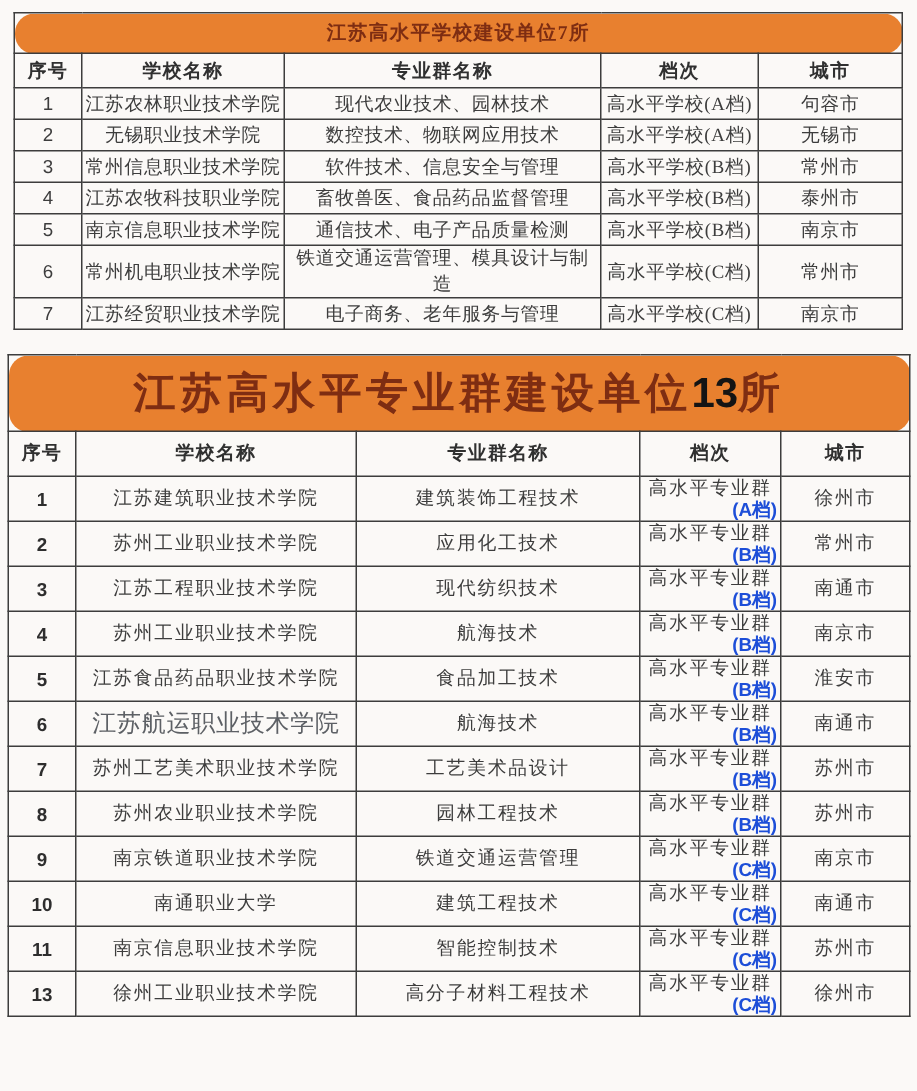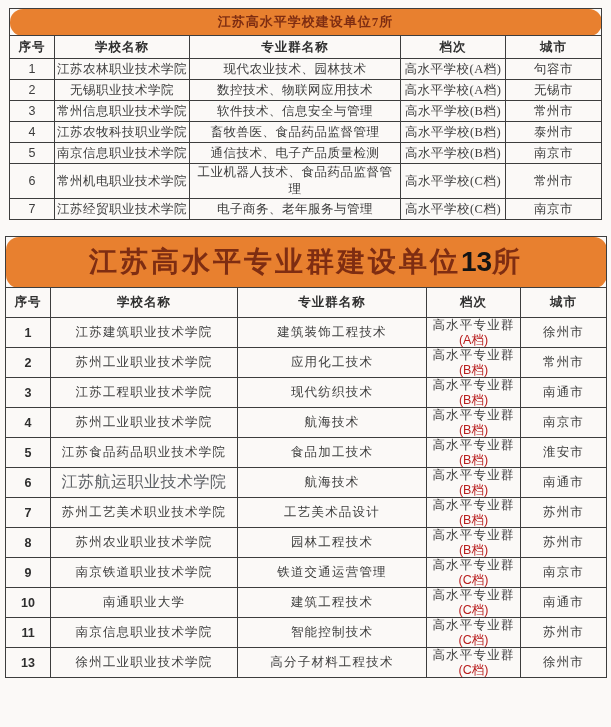--- a/index.html
+++ b/index.html
@@ -89,23 +89,24 @@
   .t2 .c-no {
     font-weight: bold;
     color: #2e2e2e;
   }
   .tier1 {
     line-height: 15px;
   }
   .tier2 {
     line-height: 14px;
     font-family: "Liberation Sans", sans-serif;
-    font-weight: normal;
-    color: #b91c1c;
+    font-weight: bold;
+    color: #1d4ed8;
     letter-spacing: 0;
+    text-align: right;
   }
   
   .overlay-text {
     font-family: Liberation Mono, monospace;
     font-size: 16px !important;
     color: #5d6065 !important;
     letter-spacing: 0.5px !important;
   }
 </style>
 </head>
@@ -165,21 +166,21 @@
         <tr>
     <td class="c-no">5</td>
     <td class="c-school">南京信息职业技术学院</td>
     <td class="c-group">通信技术、电子产品质量检测</td>
     <td class="c-tier">高水平学校(B档)</td>
     <td class="c-city">南京市</td>
   </tr>
         <tr>
     <td class="c-no">6</td>
     <td class="c-school">常州机电职业技术学院</td>
-    <td class="c-group">工业机器人技术、食品药品监督管理</td>
+    <td class="c-group">铁道交通运营管理、模具设计与制造</td>
     <td class="c-tier">高水平学校(C档)</td>
     <td class="c-city">常州市</td>
   </tr>
         <tr>
     <td class="c-no">7</td>
     <td class="c-school">江苏经贸职业技术学院</td>
     <td class="c-group">电子商务、老年服务与管理</td>
     <td class="c-tier">高水平学校(C档)</td>
     <td class="c-city">南京市</td>
   </tr>

